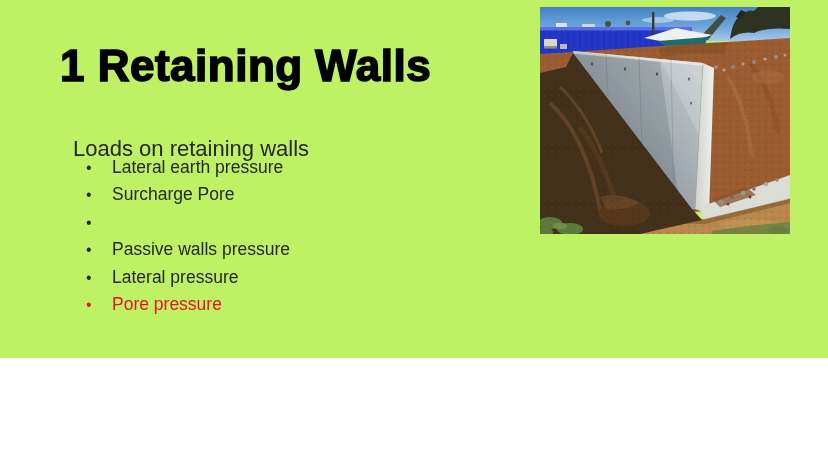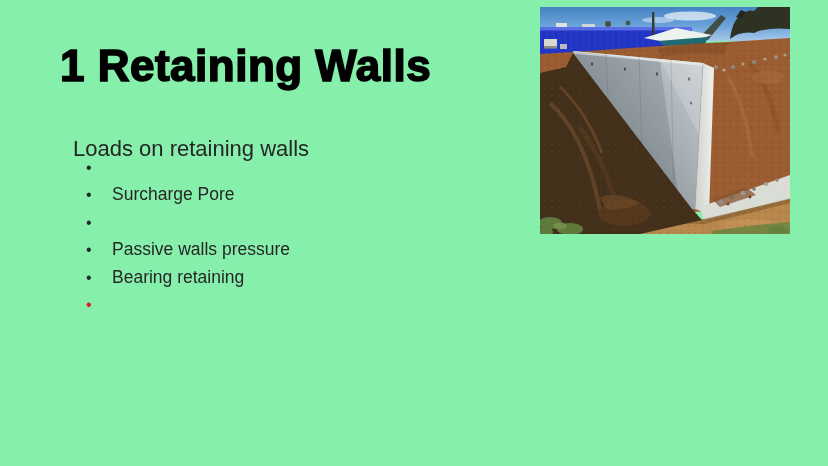--- a/index.html
+++ b/index.html
@@ -1,17 +1,17 @@
 <!DOCTYPE html>
 <html><head>
 <meta charset="utf-8">
 <style>
   html,body{margin:0;padding:0;background:#fff;}
   .slide{
-    position:relative;width:828px;height:466px;background:#86efac;
+    position:relative;width:828px;height:358px;background:#bef264;
     overflow:hidden;font-family:"Liberation Sans",sans-serif;
   }
   .title{
     position:absolute;left:60px;top:44px;margin:0;
     font-size:44px;line-height:1;font-weight:900;color:#000;
     -webkit-text-stroke:1.6px #000;letter-spacing:0.5px;white-space:nowrap;
   }
   .subtitle{
     position:absolute;left:61px;top:124px;margin:12px;
     font-size:22px;line-height:1.2;font-weight:400;color:#262626;white-space:nowrap;
@@ -33,38 +33,40 @@
 
 <div class="slide">
 
   <h1 class="title">1 Retaining Walls</h1>
 
   <p class="subtitle">Loads on retaining walls</p>
 
   <ul class="bullet-list">
     <li style="color: rgb(38, 38, 38);">
       <span class="dot">•</span>
+      <span>Lateral earth pressure</span>
     </li>
     <li style="color: rgb(38, 38, 38);">
       <span class="dot">•</span>
       <span>Surcharge Pore</span>
     </li>
     <li style="color: rgb(38, 38, 38);">
       <span class="dot">•</span>
     </li>
     <li style="color: rgb(38, 38, 38);">
       <span class="dot">•</span>
       <span>Passive walls pressure</span>
     </li>
     <li style="color: rgb(38, 38, 38);">
       <span class="dot">•</span>
-      <span>Bearing retaining</span>
+      <span>Lateral pressure</span>
     </li>
     <li style="color: rgb(229, 19, 30);">
       <span class="dot">•</span>
+      <span>Pore pressure</span>
     </li>
   </ul>
 
   <svg class="photo" viewBox="0 0 250 227" role="img" aria-label="Precast concrete L-shaped retaining wall standing in an excavated trench on a construction site, blue fence and excavator in background">
     <defs>
       <linearGradient id="gSky" x1="0" y1="0" x2="0" y2="1">
         <stop offset="0" stop-color="#4583c4"></stop>
         <stop offset="0.55" stop-color="#6ba3d9"></stop>
         <stop offset="1" stop-color="#a6c9e9"></stop>
       </linearGradient>

